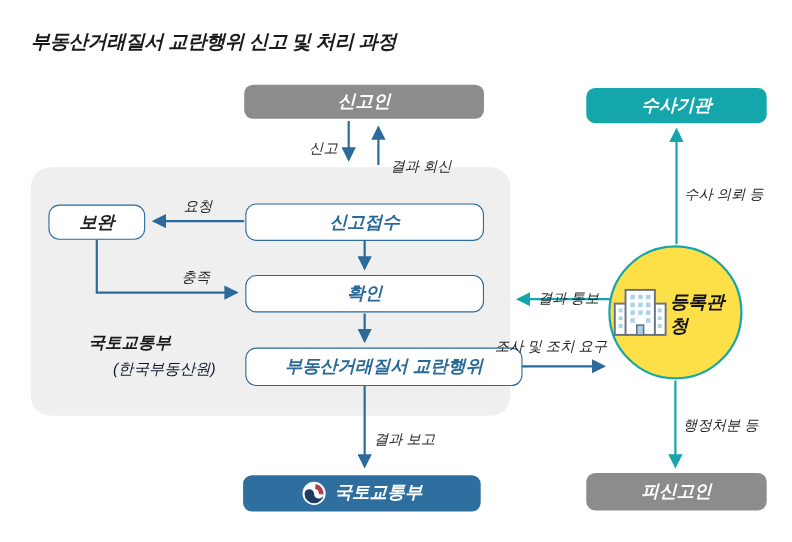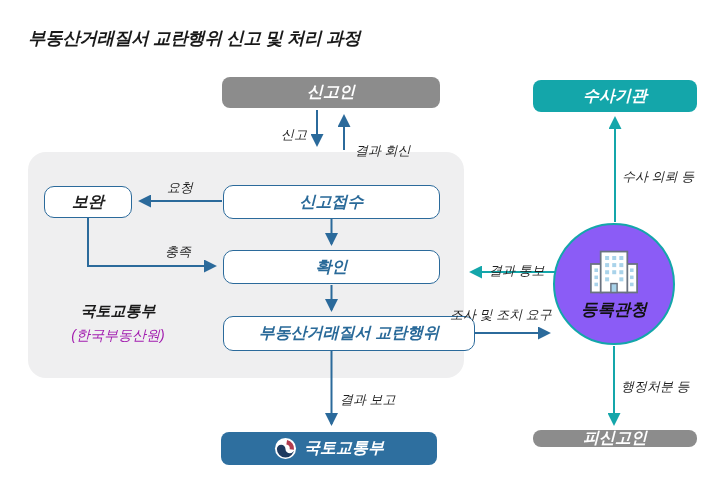--- a/index.html
+++ b/index.html
@@ -30,24 +30,24 @@
   .node.gray{background:var(--gray_box);color:#ffffff;}
   .node.teal{background:var(--teal);color:#ffffff;}
   .node.flow{background:#ffffff;border:1.5px solid var(--accent_blue);border-radius:10px;color:var(--box_text_blue);font-weight:600;}
   .node.flow.dark-text{color:#1f1f1f;font-weight:700;}
   .node.molit{background:var(--molit_blue);color:#ffffff;gap:7px;}
 
   .edge-label{position:absolute;font-size:13px;color:#1f1f1f;white-space:nowrap;}
 
   .center-caption{position:absolute;left:40px;top:302px;width:156px;text-align:center;}
   .center-caption .main{font-size:15px;font-weight:700;color:#1a1a1a;}
-  .center-caption .sub{font-size:14px;color:#a21caf;margin-top:6px;}
+  .center-caption .sub{font-size:14px;color:#0f172a;margin-top:6px;text-align:right;}
 
   .registry{position:absolute;left:553px;top:223px;width:122px;height:122px;border:2px solid var(--teal);
-            border-radius:50%;background:#8b5cf6;display:flex;flex-direction:column;align-items:center;justify-content:center;}
+            border-radius:50%;background:#fde047;display:flex;flex-direction:row;align-items:center;justify-content:center;}
   .registry .label{font-size:16.5px;font-weight:700;color:#111111;margin-top:3px;}
 
   .logo{width:23px;height:23px;flex:0 0 auto;}
 </style>
 </head>
 <body>
 
 <div class="canvas">
 
   <div class="title">부동산거래질서 교란행위 신고 및 처리 과정</div>
@@ -138,21 +138,21 @@
 
   <div class="node molit" style="left:221px;top:432px;width:216px;height:33px;">
     <svg class="logo" viewBox="-12 -12 24 24">
       <circle cx="0" cy="0" r="11" fill="#ffffff"></circle>
       <path d="M -9 0.5 A 9 9 0 0 0 9 0.5 A 4.5 4.5 0 0 1 0 0.5 A 4.5 4.5 0 0 0 -9 0.5 Z" fill="#1e3a5f"></path>
       <path d="M 1.6 -8.8 A 9 9 0 0 1 8.9 1.2 L 4.4 0.7 A 4.5 4.5 0 0 0 0.9 -4.3 Z" fill="#b23c4f"></path>
     </svg>
     <span>국토교통부</span>
   </div>
 
-  <div class="node gray" style="left:533px;top:430px;width:164px;height:17px;">
+  <div class="node gray" style="left:533px;top:430px;width:164px;height:34px;">
     <span>피신고인</span>
   </div>
 
   <div class="edge-label" style="left:281px;top:126px;">신고</div>
   <div class="edge-label" style="left:355px;top:126px;margin-top:16px;">결과 회신</div>
   <div class="edge-label" style="left:167px;top:179px;">요청</div>
   <div class="edge-label" style="left:165px;top:243px;">충족</div>
   <div class="edge-label" style="left:489px;top:248px;margin-top:14px;">결과 통보</div>
   <div class="edge-label" style="left:450px;top:306px;">조사 및 조치 요구</div>
   <div class="edge-label" style="left:340px;top:391px;">결과 보고</div>

